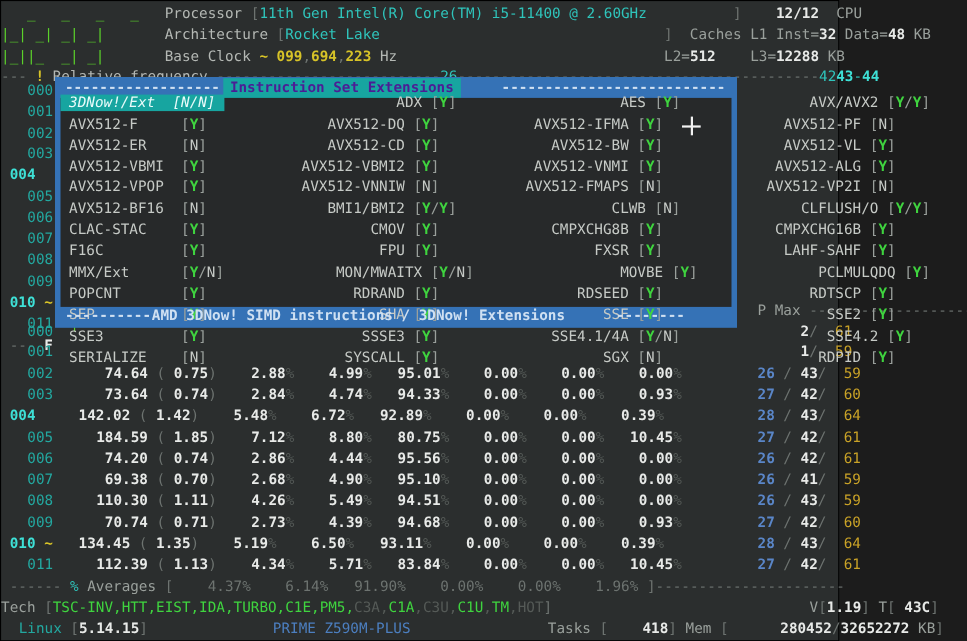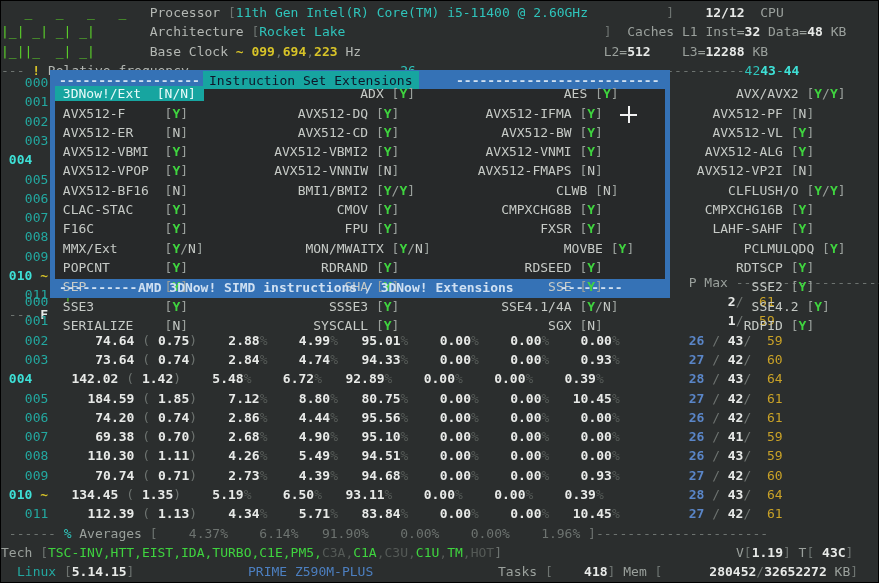--- a/index.html
+++ b/index.html
@@ -2,21 +2,21 @@
 <html><head>
 <meta charset="utf-8">
 <style>
   html,body{margin:0;padding:0;background:#1c1c1c;}
   body{
     width:879px;height:583px;overflow:hidden;
     font-family:"DejaVu Sans Mono","Liberation Mono",monospace;
     font-size:13px; line-height:19.3px;
     -webkit-font-smoothing:none;
   }
-  #screen{position:relative;width:879px;height:583px;background:#2b2e2e;
+  #screen{position:relative;width:763px;height:583px;background:#2b2e2e;
     border:1px solid #000;box-sizing:border-box;}
   
   .tl{position:absolute;left:0;top:0;width:879px;white-space:pre;}
   .row{height:19.3px;white-space:pre;letter-spacing:0px;}
   .c-gray   {color:#b4b8b4;}
   .c-dim    {color:#6d7370;}
   .c-dimmer {color:#555a57;}
   .c-white  {color:#e8eae8;font-weight:bold;}
   .c-cyan   {color:#2fc4bb;}
   .c-cyanb  {color:#3ee0d6;font-weight:bold;}
@@ -26,27 +26,27 @@
   .c-yellow {color:#d7c328;font-weight:bold;}
   .c-gold   {color:#c9a227;}
   .c-blue   {color:#5a86c8;font-weight:bold;}
   .c-blue2  {color:#4c7fc0;}
   .c-hdr    {color:#9aa09c;}
   
   #panel{position:absolute;left:49px;top:69px;width:620px;height:228px;
      background:#3572b6;box-sizing:border-box;padding:0;}
   #panel .inner{position:absolute;left:5px;top:19.3px;width:610px;height:190px;background:#27292a;}
   .pt{position:absolute;white-space:pre;}
-  .ptitle{color:#0f172a;font-weight:normal;background:#17a5a0;}
+  .ptitle{color:#4c1d95;font-weight:bold;background:#17a5a0;}
   .pdash{color:#cfe0f2;font-weight:bold;}
   .pname{color:#c6cac6;}
   .pY{color:#3fd43f;font-weight:bold;}
   .pN{color:#c6cac6;}
   .pbr{color:#9aa09c;}
-  .psel{background:#17a5a0;color:#e9fbfa;}
+  .psel{background:#17a5a0;color:#e9fbfa;font-style:italic;}
   
   #cursor{position:absolute;left:619px;top:105px;width:17px;height:17px;pointer-events:none;}
   #cursor:before,#cursor:after{content:"";position:absolute;background:#f2f2f2;}
   #cursor:before{left:8px;top:0;width:2px;height:17px;}
   #cursor:after{left:0;top:8px;width:17px;height:2px;}
 </style>
 </head>
 <body>
 
 <div id="screen">

